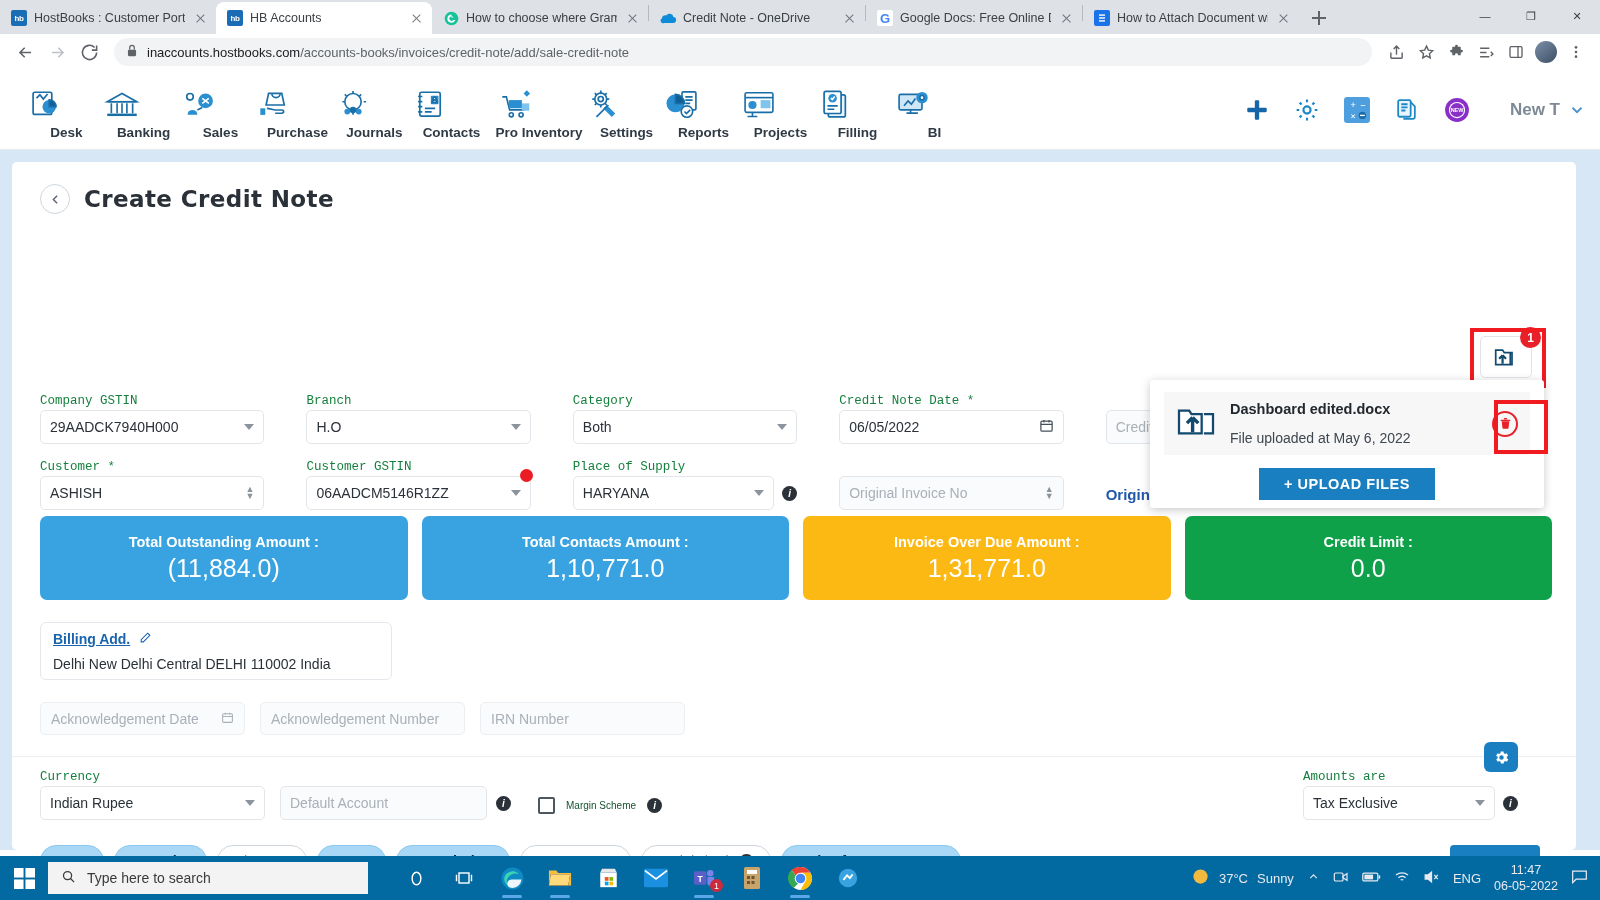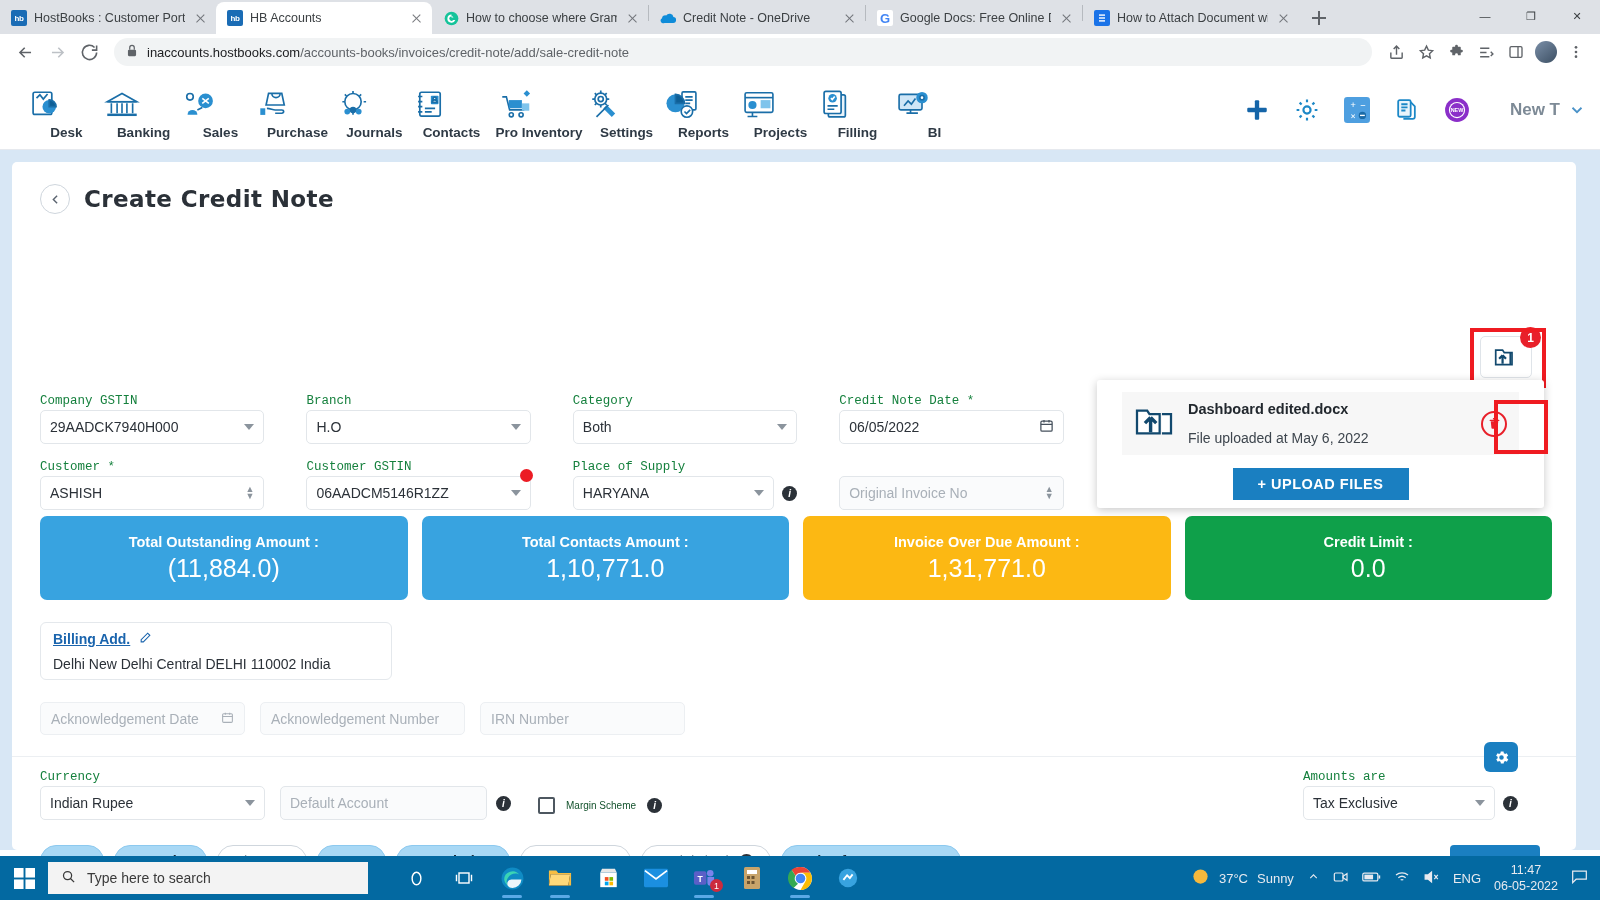--- a/index.html
+++ b/index.html
@@ -192,23 +192,23 @@
     border-radius: 5px; background: #fff; display: flex; align-items: center;
     justify-content: center; }
   .upl-badge { position: absolute; top: -9px; right: -9px; width: 21px;
     height: 21px; border-radius: 50%; background: #e8202a; color: #fff;
     font-size: 12px; font-weight: bold; display: flex; align-items: center;
     justify-content: center; }
   .hl-red { position: absolute; border: 4px solid #ef1b21; }
   .hl-btn { top: 166px; right: 30px; width: 76px; height: 60px; }
   .hl-del { top: 238px; right: 28px; width: 54px; height: 54px; }
 
-  .upl-popup { position: absolute; top: 218px; right: 32px; width: 447px;
+  .upl-popup { position: absolute; top: 218px; right: 32px; width: 394px;
     height: 128px; background: #fff; border-radius: 3px;
-    box-shadow: 0 2px 10px rgba(0,0,0,.22); padding: 12px 25px; }
+    box-shadow: 0 2px 10px rgba(0,0,0,.22); padding: 12px 14px; }
   .upl-file { display: flex; align-items: center; gap: 14px;
     background: #f7f7f7; padding: 9px 12px; }
   .upl-fname { font-size: 14.5px; font-weight: bold; color: #22282e; }
   .upl-fmeta { font-size: 14px; color: #3e464e; margin-top: 13px; }
   .upl-files-btn { margin: 13px auto 0; width: 176px; height: 32px;
     background: #1a7fc1; color: #fff; font-size: 14.5px; font-weight: bold;
     display: flex; align-items: center; justify-content: center;
     letter-spacing: .5px; }
   .del-circle { width: 26px; height: 26px; border: 2.5px solid #e8202a;
     border-radius: 50%; display: flex; align-items: center;

